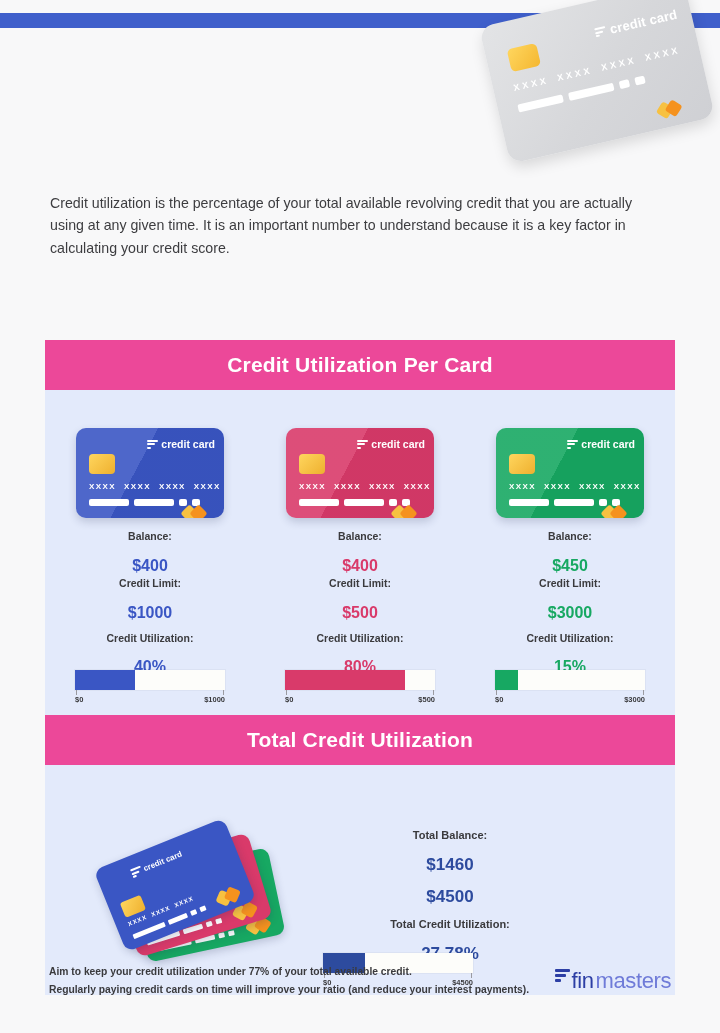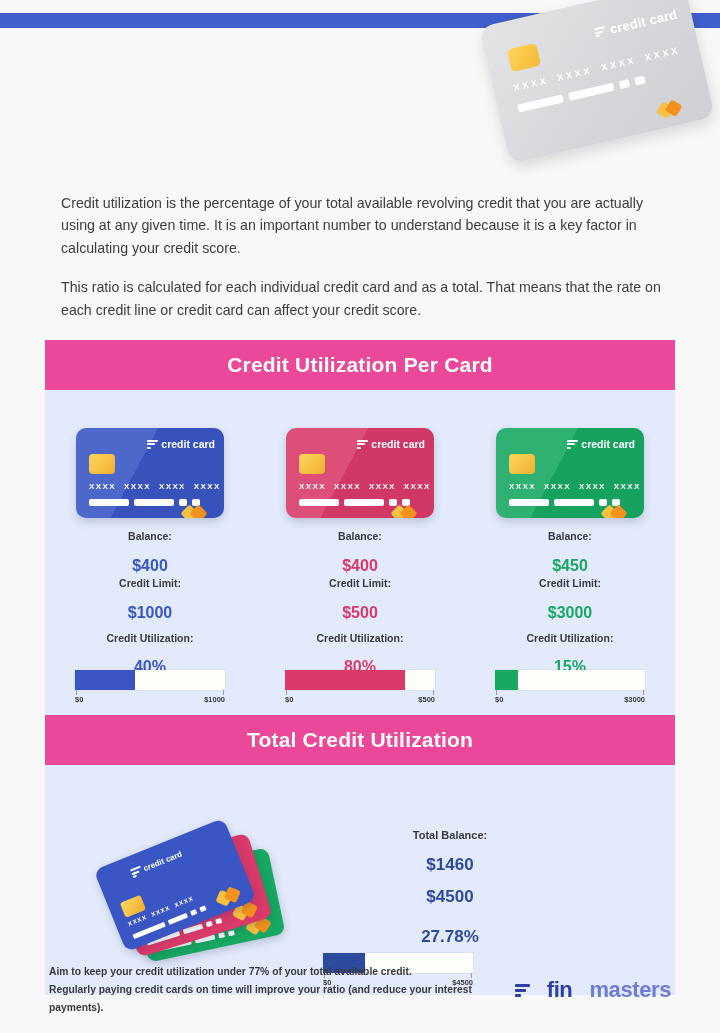--- a/index.html
+++ b/index.html
@@ -44,21 +44,21 @@
   .dia span.a{left:0;top:0;background:#f7c141;}
   .dia span.b{left:9px;top:0;background:#f5921e;}
 
   
   .headline{position:absolute;left:49px;top:78px;width:560px;
     font-size:41px;line-height:1.16;font-weight:700;color:#333335;
     letter-spacing:-.5px;}
   .headline div{white-space:nowrap;}
 
   
-  .intro{position:absolute;left:61px;top:192px;width:612px;color:#3d3d40;
+  .intro{position:absolute;left:50px;top:192px;width:612px;color:#3d3d40;
     font-size:14.2px;line-height:1.58;}
   .intro p{margin:0 0 17px 0;}
 
   
   .section{position:absolute;left:45px;width:630px;}
   .sec-head{height:50px;background:#ec4899;display:flex;align-items:center;justify-content:center;}
   .sec-head span{color:#fff;font-size:21px;font-weight:700;letter-spacing:.2px;}
   .sec-body{background:#e3eafb;}
 
   #sec-per-card{top:340px;}
@@ -130,21 +130,21 @@
 
   .total-stats{position:absolute;left:290px;top:62px;width:230px;text-align:center;}
   .total-stats .stat-label{font-size:11px;}
   .total-stats .stat-value{font-size:17px;}
   .total-bar{position:absolute;left:278px;top:188px;width:150px;}
 
   
   .footer{position:absolute;left:49px;top:963px;width:622px;display:flex;
      align-items:center;justify-content:space-between;}
   .footer-text{font-size:10.3px;line-height:1.75;color:#3a3a3d;font-weight:600;}
-  .logo{display:flex;align-items:center;gap:17px;font-size:22px;font-weight:700;letter-spacing:-.4px;}
+  .logo{display:flex;gap:2px;font-size:22px;font-weight:400;letter-spacing:-.4px;}
   .logo .lf{color:#2d3fa5;display:flex;align-items:center;}
   .logo .lm{color:#6f7bd8;}
   .logo .fmark{width:15px;height:15px;color:#2d3fa5;vertical-align:-2px;}
   .logo .fmark i:nth-child(1){width:15px;top:1px;height:3px;}
   .logo .fmark i:nth-child(2){width:11px;top:6px;height:3px;}
   .logo .fmark i:nth-child(3){width:6px;top:11px;height:3px;}
 </style>
 </head>
 <body>
 
@@ -175,21 +175,20 @@
         <i style="width:10px"></i>
     </div>
     <div class="hc-logo">
       <span class="dia"><span class="a"></span><span class="b"></span></span>
     </div>
   </div>
 
 
   <div class="intro">
     <p>Credit utilization is the percentage of your total available revolving credit that you are actually using at any given time. It is an important number to understand because it is a key factor in calculating your credit score.</p>
-    <p>This ratio is calculated for each individual credit card and as a total. That means that the rate on each credit line or credit card can affect your credit score.</p>
   </div>
 
   <div class="section" id="sec-per-card">
     <div class="sec-head">
       <span>Credit Utilization Per Card</span>
     </div>
     <div class="sec-body">
       <div class="cards-row">
 
         <div class="card-col">
@@ -397,20 +396,21 @@
             <span class="dia"><span class="a"></span><span class="b"></span></span>
           </div>
         </div>
       </div>
 
       <div class="total-stats">
         <div class="stat-label">Total Balance:</div>
         <div class="stat-value v-navy">$1460</div>
         <div class="stat-value v-navy">$4500</div>
         <div class="stat-gap"></div>
+        <div class="stat-label">Total Credit Utilization:</div>
         <div class="stat-value v-navy">27.78%</div>
       </div>
 
       <div class="total-bar">
         <div class="bar">
           <div class="fill f-navy" style="width:27.78%"></div>
         </div>
         <div class="ticks">
           <i class="l"></i>
             <i class="r"></i>

